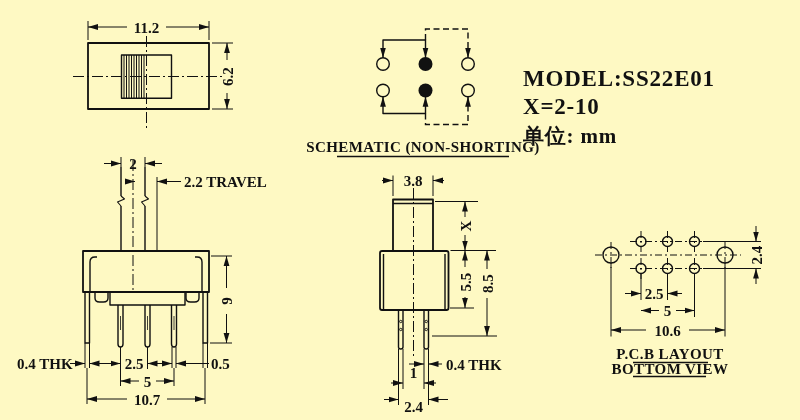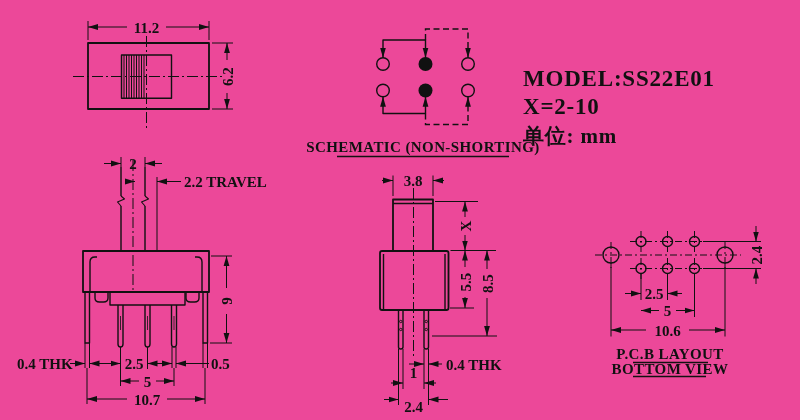--- a/index.html
+++ b/index.html
@@ -1,16 +1,16 @@
 <!DOCTYPE html>
 <html><head>
 <meta charset="utf-8">
 <style>
   html,body{margin:0;padding:0;background:#fff;}
-  .stage{width:800px;height:420px;background:#ec4899;position:relative;overflow:hidden;}
+  .stage{width:800px;height:420px;background:#fef9c3;position:relative;overflow:hidden;}
   svg{display:block;}
   svg text{font-family:"Liberation Serif","DejaVu Serif",serif;font-weight:bold;fill:#111;}
   .dim{font-size:15px;}
   .lbl{font-size:15px;letter-spacing:0.4px;}
   .big{font-size:23px;letter-spacing:0.8px;}
   .mid{font-size:21px;letter-spacing:0.8px;}
   .obj{stroke:#111;stroke-width:1.8;fill:none;stroke-linejoin:round;stroke-linecap:round;}
   .obj2{stroke:#111;stroke-width:1.4;fill:none;stroke-linejoin:round;}
   .thin{stroke:#111;stroke-width:1;fill:none;}
   .cl{stroke:#111;stroke-width:1;fill:none;stroke-dasharray:11 3 2 3;}

